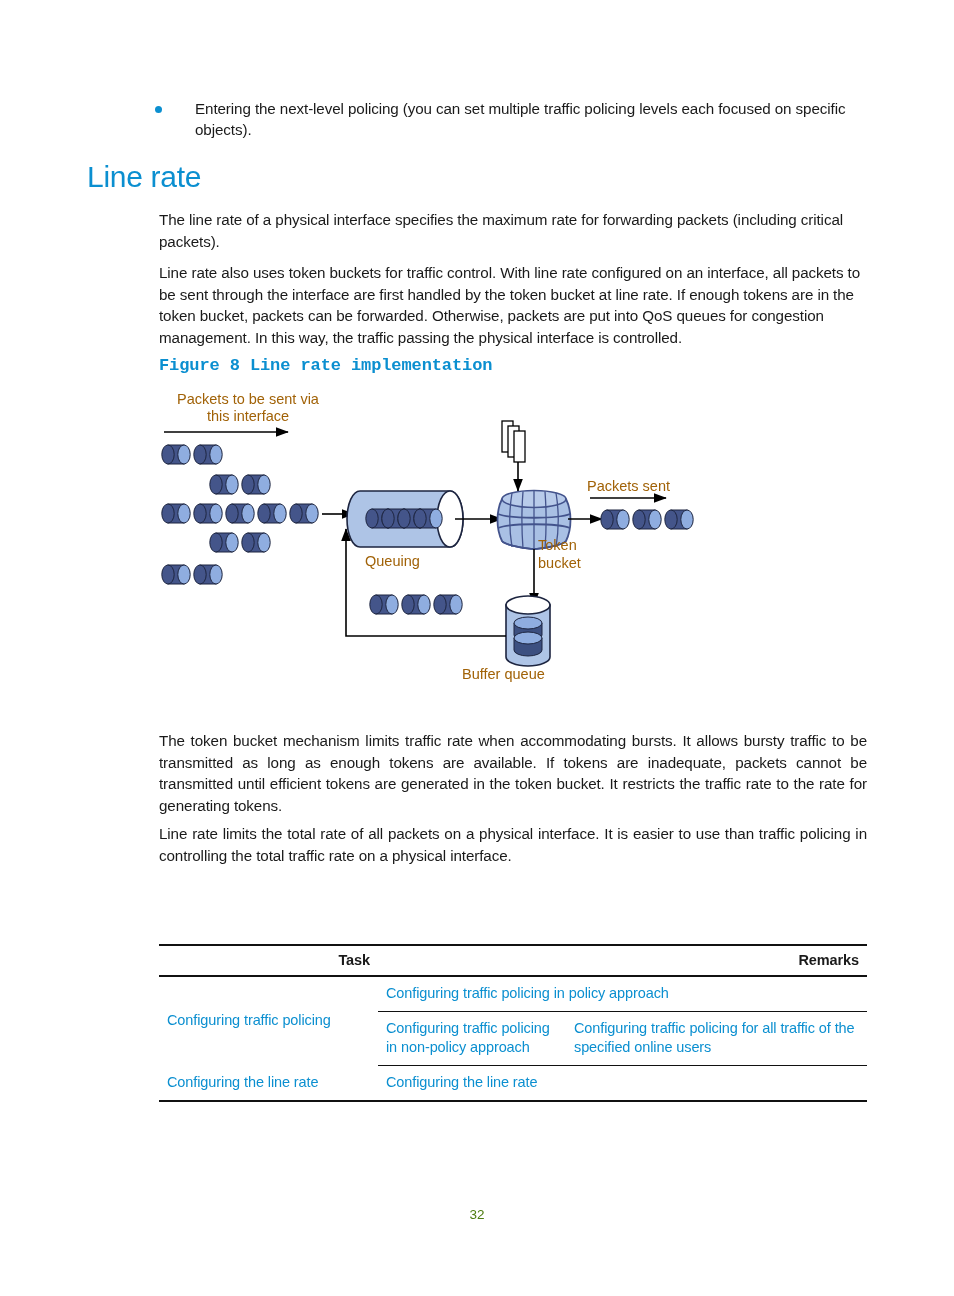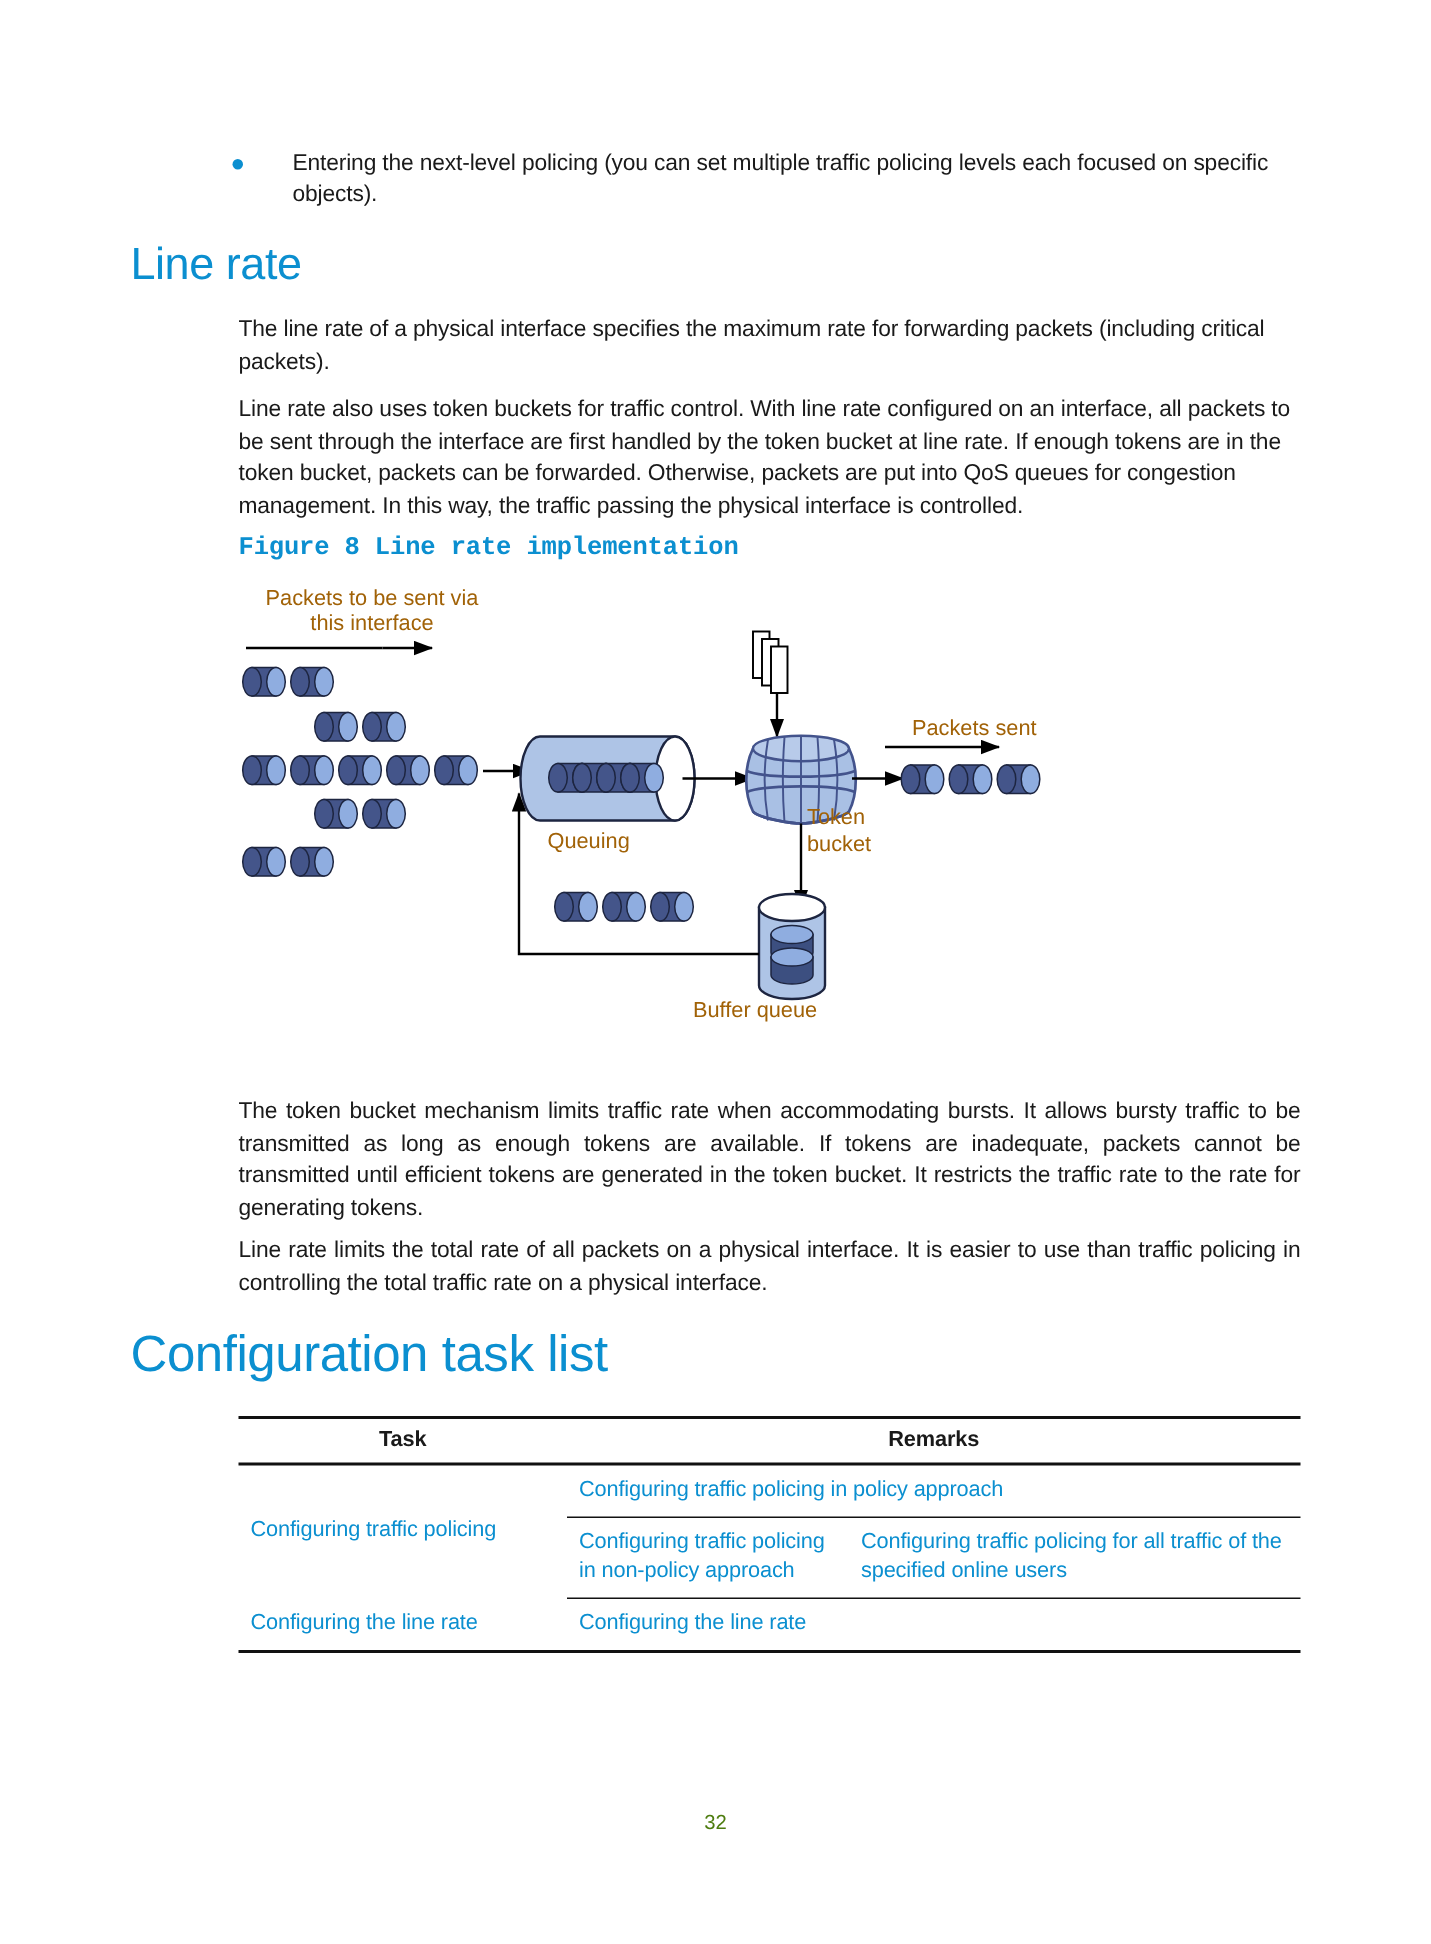--- a/index.html
+++ b/index.html
@@ -102,38 +102,38 @@
   .dlabel {
     position: absolute;
     font-family: "Liberation Sans", sans-serif;
     font-size: 14.5px;
     color: #a16207;
     white-space: nowrap;
     line-height: 17px;
   }
   #lbl-packets-sent-via { left: 18px; top: 8px; text-align: center; width: 160px; }
   #lbl-put-tokens { left: 285px; top: 3px; text-align: center; width: 180px; line-height: 18px; }
-  #lbl-packets-sent { left: 458px; top: 95px; }
+  #lbl-packets-sent { left: 437px; top: 95px; }
   #lbl-queuing { left: 215px; top: 170px; }
   #lbl-token-bucket { left: 388px; top: 153px; line-height: 18px; width: 60px; }
   #lbl-buffer-queue { left: 312px; top: 283px; }
 
   
   .task-table {
     position: absolute;
     left: 159px;
     top: 944px;
     width: 708px;
     border-collapse: collapse;
     font-size: 14.5px;
     color: #0b8fd0;
     letter-spacing: -0.1px;
   }
   .task-table th {
-    text-align: center;
+    text-align: right;
     font-weight: bold;
     color: #1a1a1a;
     font-size: 14.5px;
     padding: 6px 8px 7px 8px;
     vertical-align: top;
   }
   .task-table td {
     padding: 7px 8px 8px 8px;
     vertical-align: middle;
     line-height: 19px;
@@ -307,21 +307,20 @@
       <div>Token</div>
       <div>bucket</div>
     </div>
 
     <div class="dlabel" id="lbl-buffer-queue">Buffer queue</div>
   </div>
 
   <p class="body-par justify" id="par-3">The token bucket mechanism limits traffic rate when accommodating bursts. It allows bursty traffic to be transmitted as long as enough tokens are available. If tokens are inadequate, packets cannot be transmitted until efficient tokens are generated in the token bucket. It restricts the traffic rate to the rate for generating tokens.</p>
   <p class="body-par justify" id="par-4">Line rate limits the total rate of all packets on a physical interface. It is easier to use than traffic policing in controlling the total traffic rate on a physical interface.</p>
 
-  <h1 class="section-h1" id="h-config-task">Configuration task list</h1>
 
   <table class="task-table">
     <thead>
       <tr class="tbl-top-rule">
         <th class="col-task tbl-top-rule tbl-head-rule">Task</th>
         <th class="tbl-top-rule tbl-head-rule" colspan="2">Remarks</th>
       </tr>
     </thead>
     <tbody>
       <tr>

